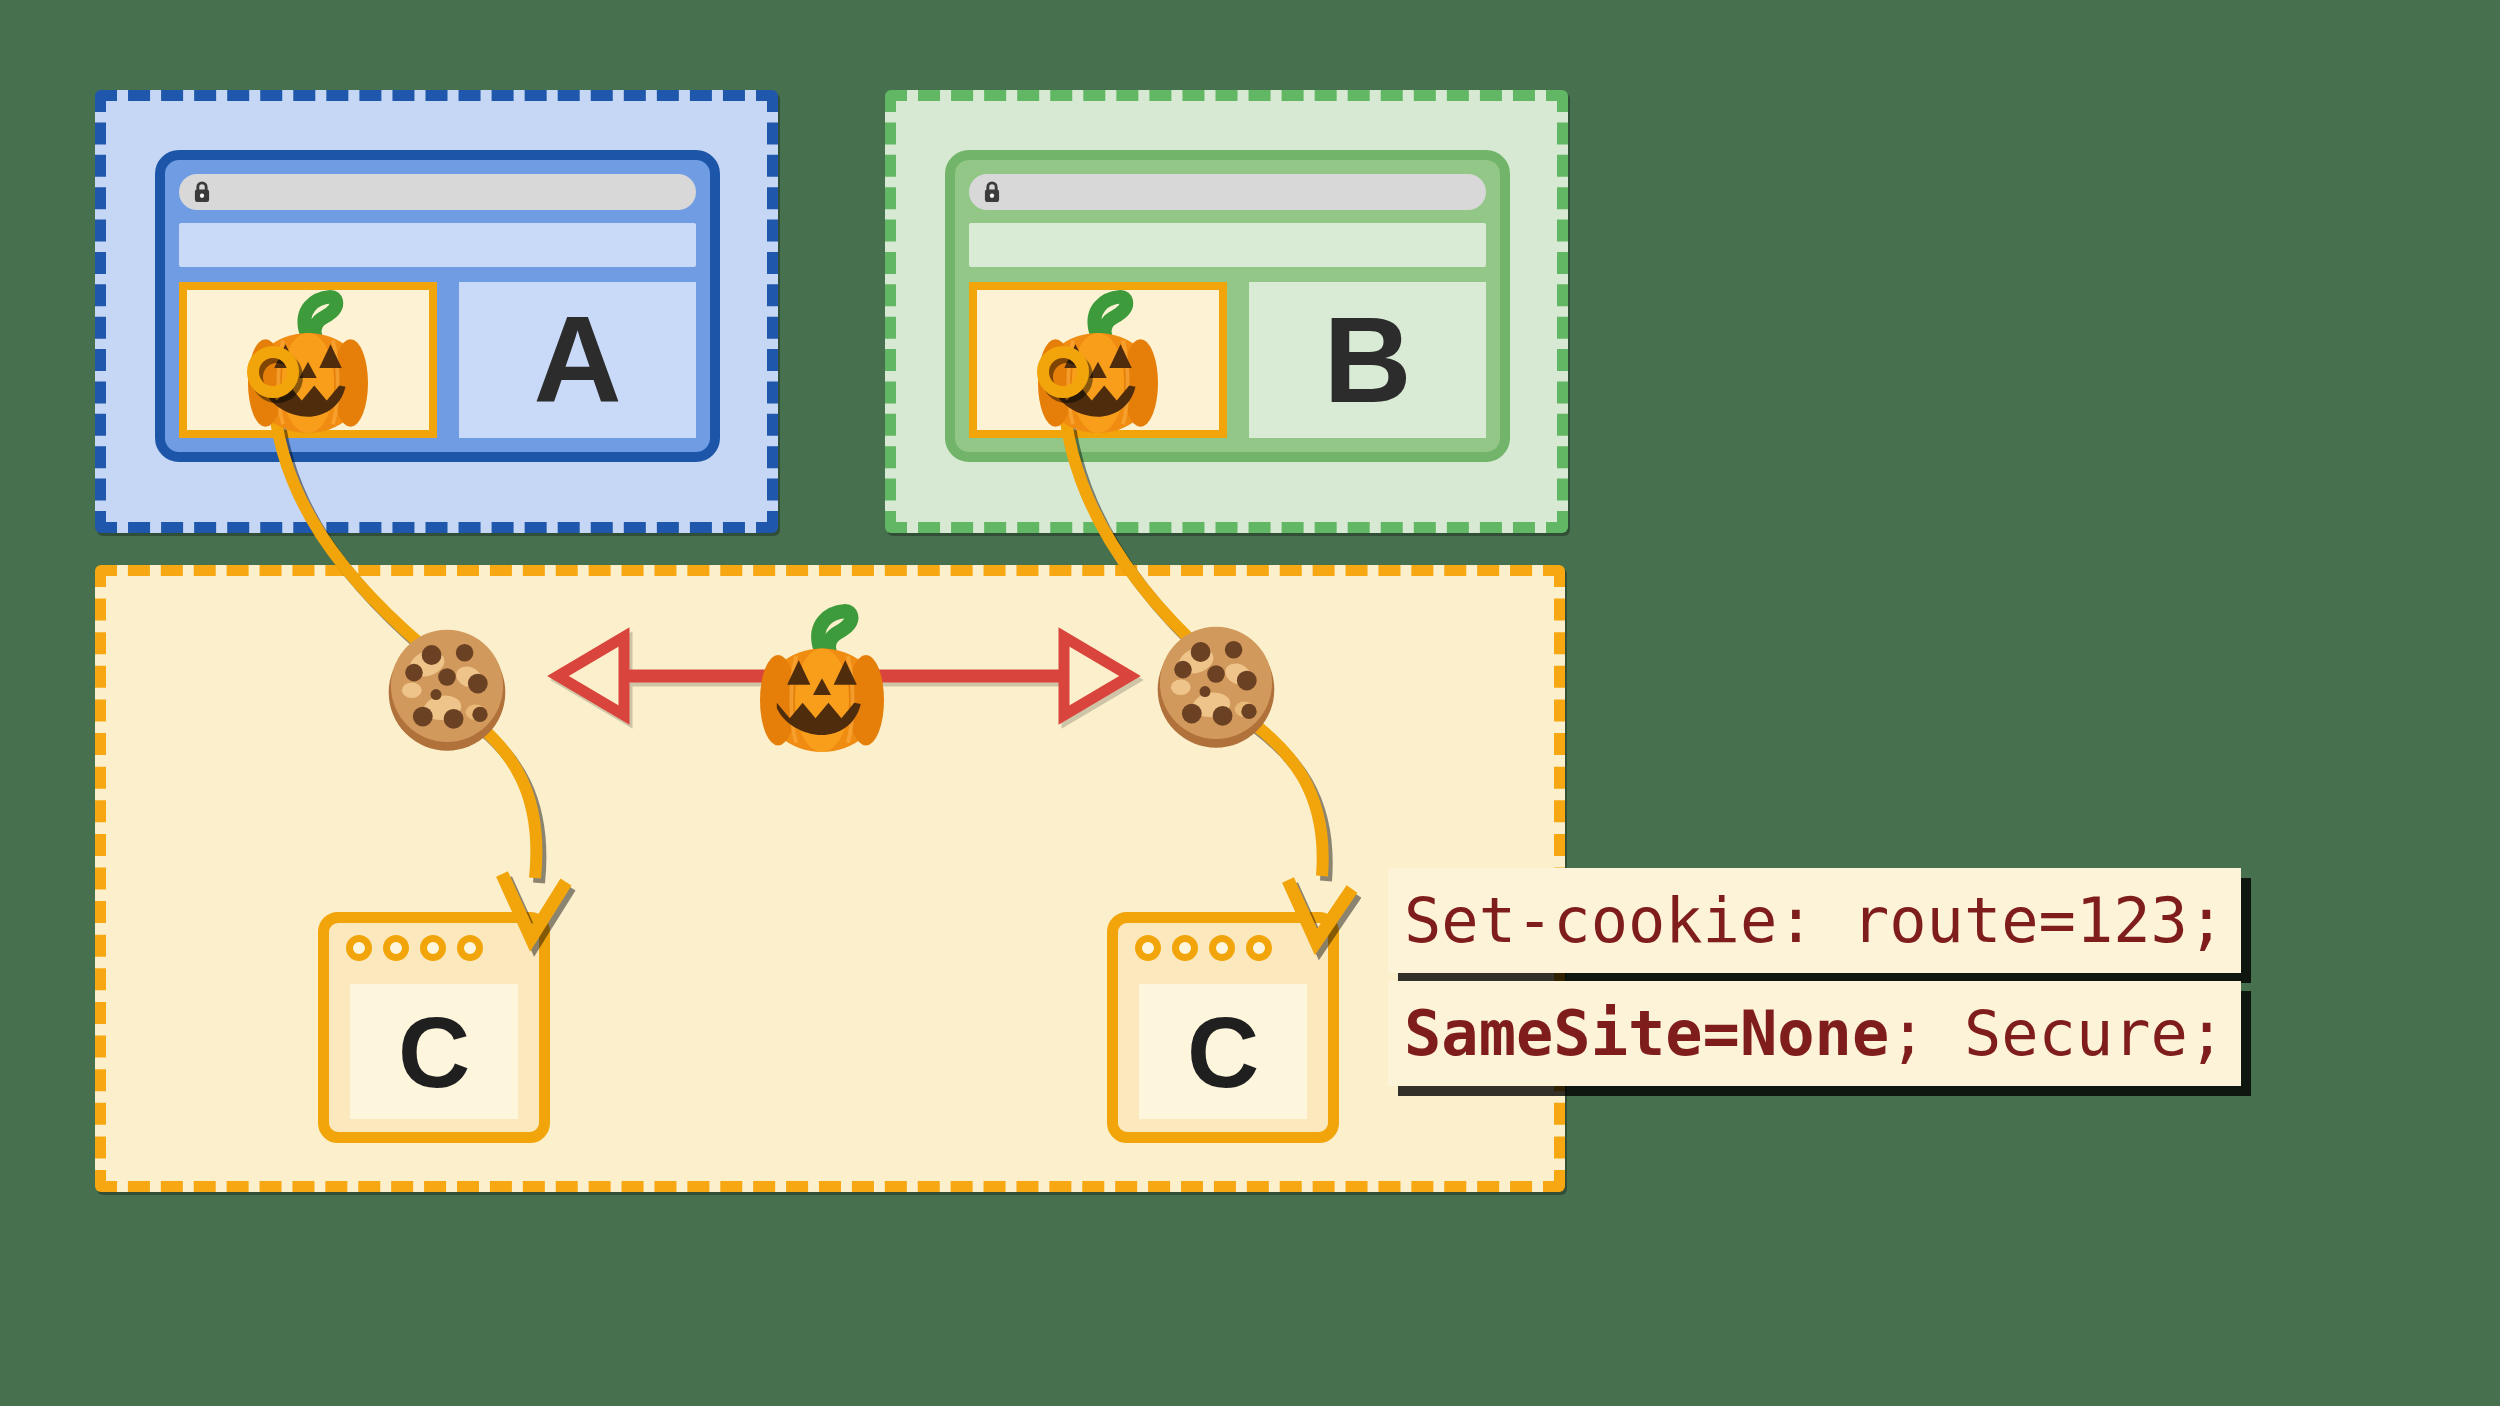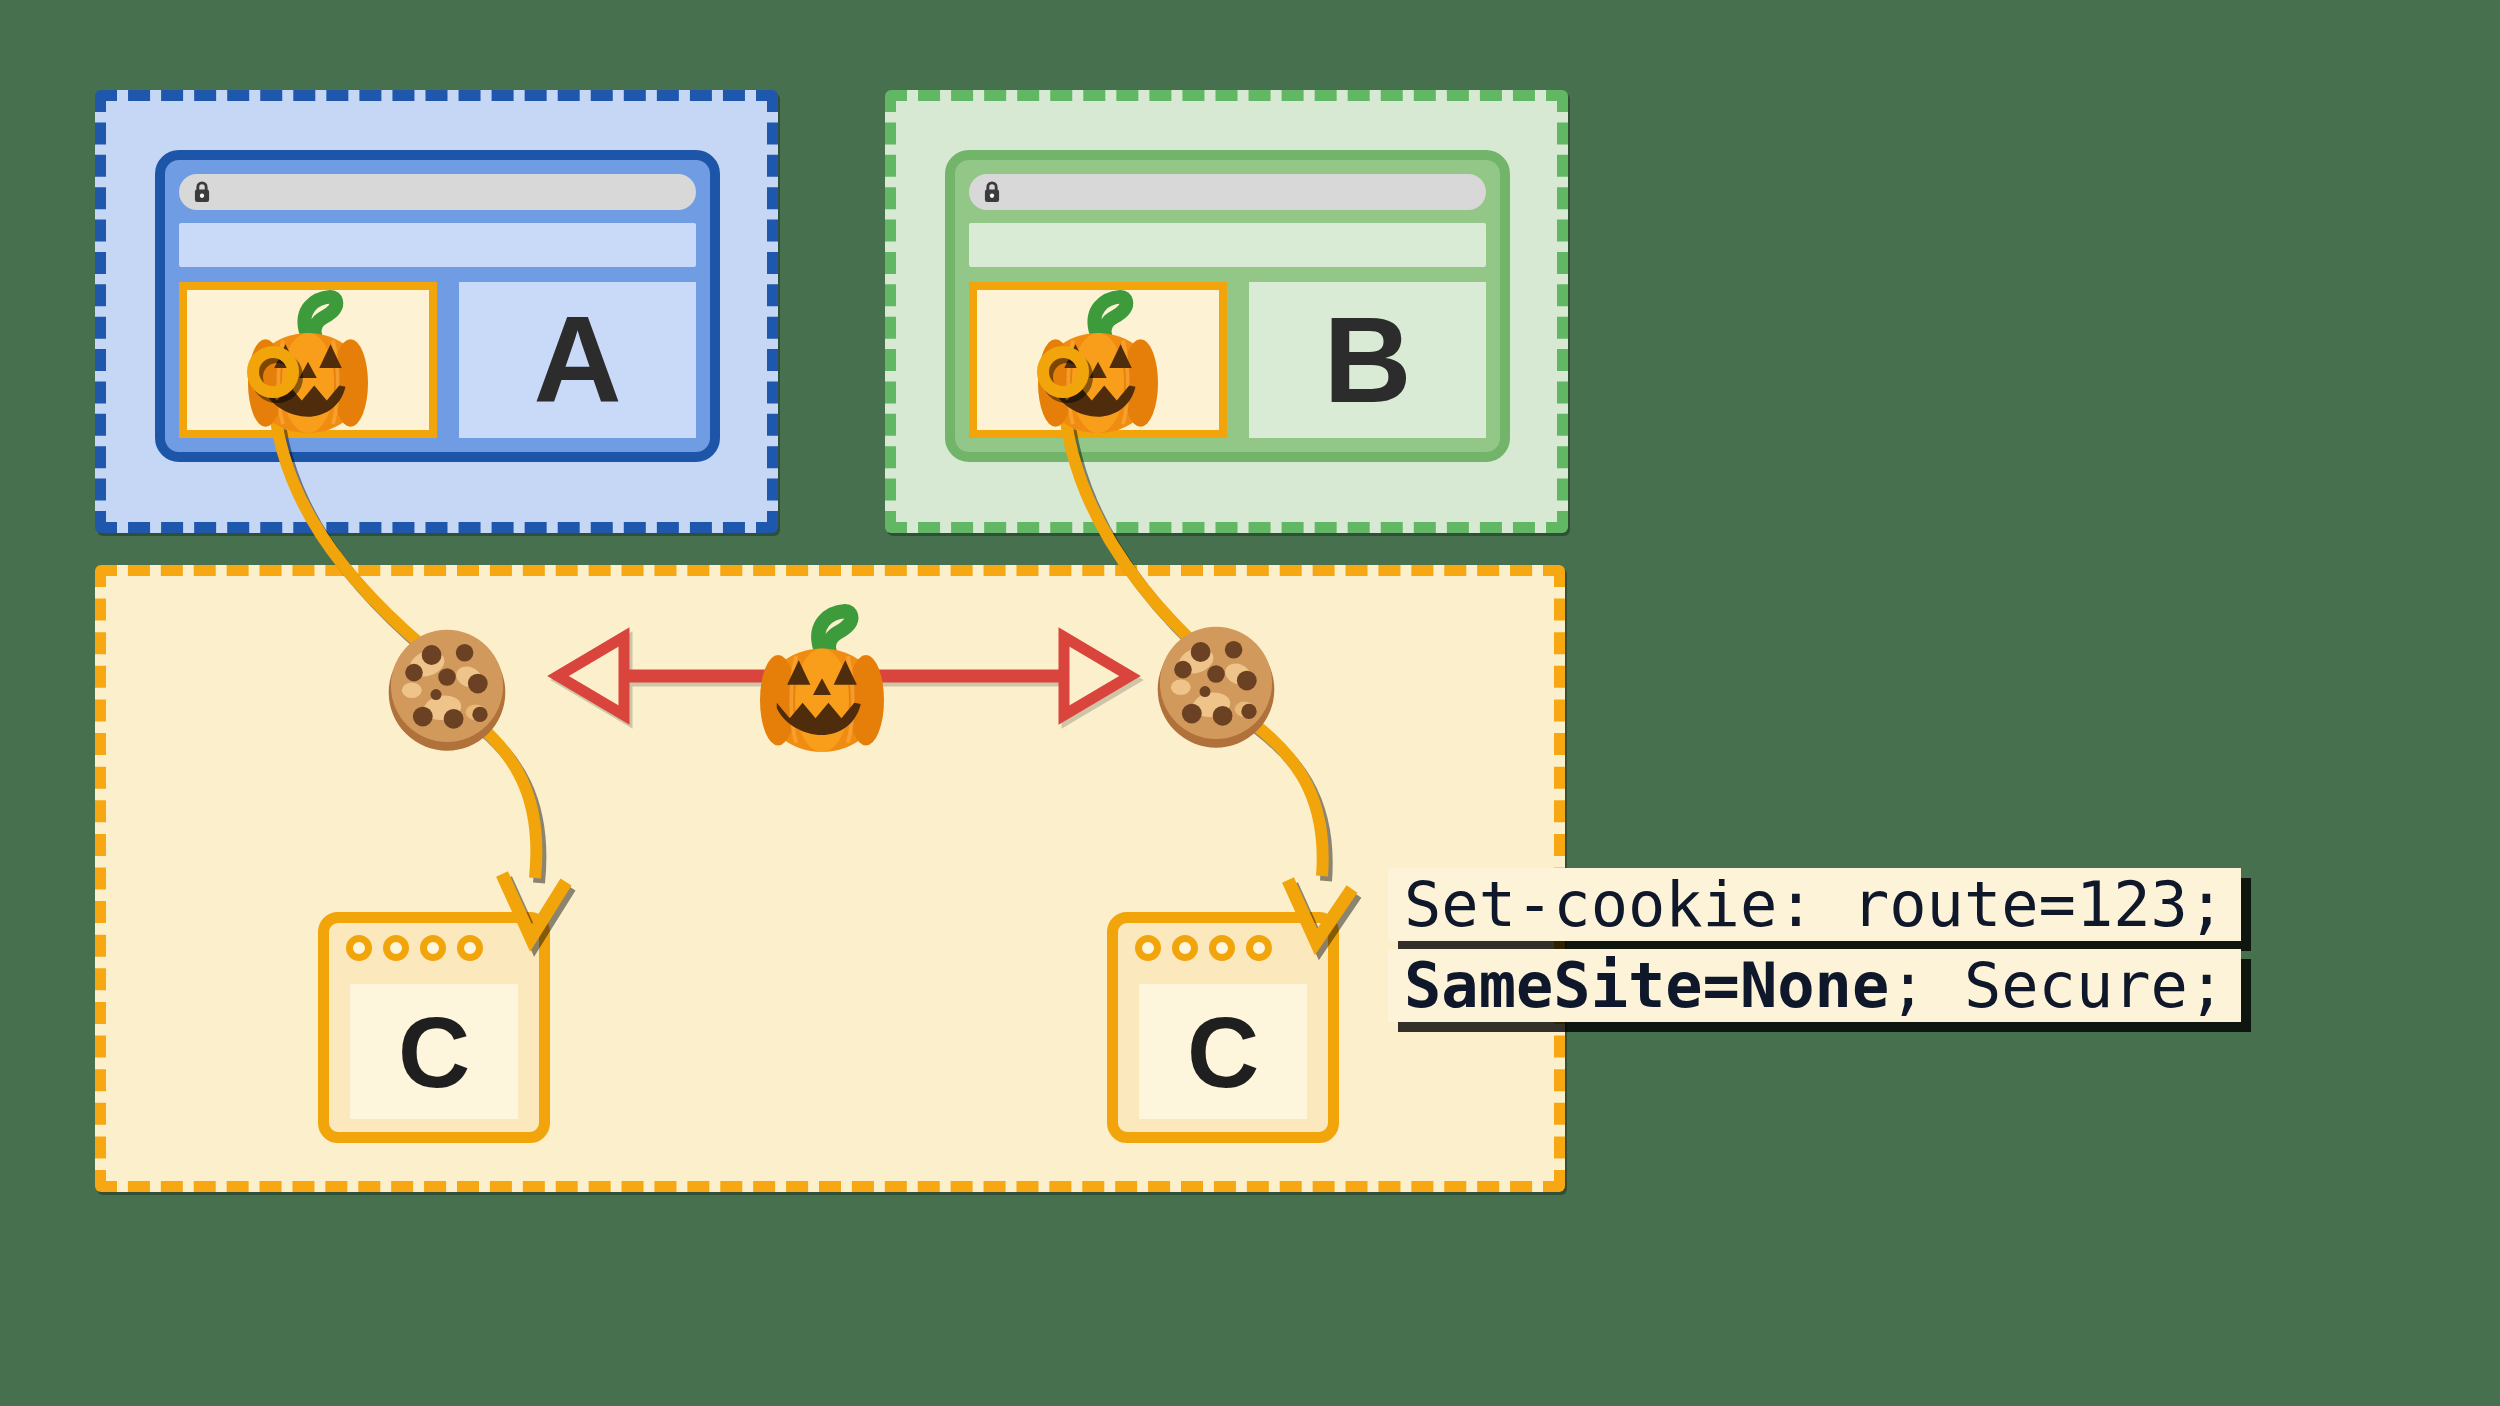--- a/index.html
+++ b/index.html
@@ -46,23 +46,23 @@
                 background:#fdf5dc;display:flex;align-items:center;justify-content:center;}
   .c-letter{font-size:100px;font-weight:700;color:#1f1f1f;line-height:1;}
 
   
   .overlay{position:absolute;left:0;top:0;width:2500px;height:1406px;z-index:5;pointer-events:none;}
   .connector-group{filter:drop-shadow(4px 5px 0 rgba(0,0,0,0.45));}
   .red-arrow-group{filter:drop-shadow(3px 4px 0 rgba(0,0,0,0.18));}
 
   
   .code-label{position:absolute;left:1388px;top:868px;z-index:10;}
-  .code-line{display:block;width:max-content;background:#fdf3d8;color:#0f172a;
+  .code-line{display:block;width:max-content;background:#fdf3d8;color:#7f1d1d;
              font-family:"DejaVu Sans Mono", monospace;font-size:62px;line-height:1.18;
-             padding:0 16px;box-shadow:10px 10px 0 rgba(0,0,0,0.80);margin-bottom:8px;}
+             padding:16px 16px;box-shadow:10px 10px 0 rgba(0,0,0,0.80);margin-bottom:8px;}
   .code-line b{font-weight:700;text-align:center;}
 </style>
 </head>
 <body>
 
 <div class="canvas">
 
   <svg width="0" height="0" style="position:absolute" aria-hidden="true">
     <defs>
       <symbol id="pumpkin" viewBox="0 0 120 120">

